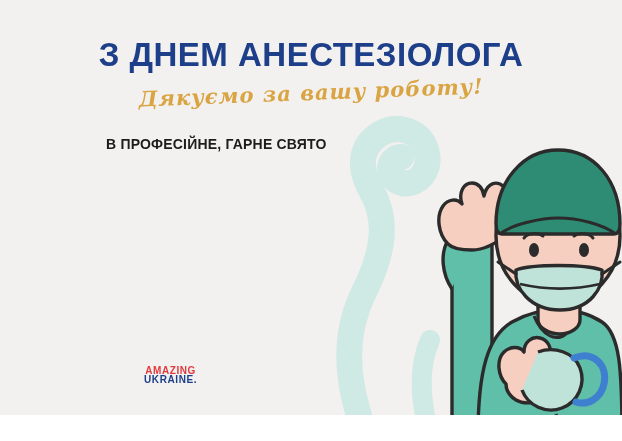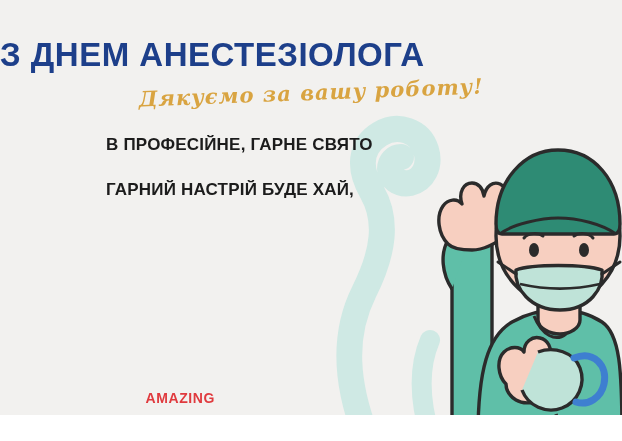--- a/index.html
+++ b/index.html
@@ -16,20 +16,21 @@
     height: 441px;
     background: #f2f1ef;
     overflow: hidden;
   }
   
   .title {
     position: absolute;
     top: 36px;
     left: 0;
     width: 622px;
+    text-align: center;
     font-family: "Liberation Sans", sans-serif;
     font-weight: bold;
     font-size: 33px;
     letter-spacing: 0.5px;
     color: #1d3f8a;
     white-space: nowrap;
   }
   .subtitle {
     position: absolute;
     top: 80px;
@@ -46,44 +47,43 @@
     white-space: nowrap;
   }
   
   .poem {
     position: absolute;
     left: 106px;
     top: 133px;
     width: 230px;
     font-family: "Liberation Sans", sans-serif;
     font-weight: bold;
-    font-size: 17px;
+    font-size: 14px;
     line-height: 23px;
     letter-spacing: 0.2px;
     color: #1c1c1c;
     text-transform: uppercase;
   }
   .poem .stanza { margin: 0 0 22px 0; }
   .poem .line { display: block; white-space: nowrap; }
   
   .logo {
     position: absolute;
     left: 144px;
     top: 366px;
     text-align: center;
     line-height: 9px;
   }
   .logo .l1, .logo .l2 {
     display: block;
     font-family: "Liberation Sans", sans-serif;
     font-weight: bold;
-    font-size: 14px;
+    font-size: 10px;
     letter-spacing: 0.6px;
     color: #e03a3e;
-    margin-top: 28px;
   }
   .logo .l2 { color: #1d3f8a; }
   
   .illus {
     position: absolute;
     right: 0;
     top: 84px;
     width: 320px;
     height: 357px;
   }
@@ -151,21 +151,20 @@
   </div>
 
   <div class="title">З ДНЕМ АНЕСТЕЗІОЛОГА</div>
   <div class="subtitle">Дякуємо за вашу роботу!</div>
 
   <div class="poem">
     <div class="stanza">
       <span class="line">В професійне, гарне свято</span>
     </div>
     <div class="stanza">
-      <span class="line">гарний настрій буде хай,</span>
     </div>
   </div>
 
   <div class="logo">
     <span class="l1">AMAZING</span>
     <span class="l2">UKRAINE.</span>
   </div>
 
   <div class="strip"></div>
 </div>

